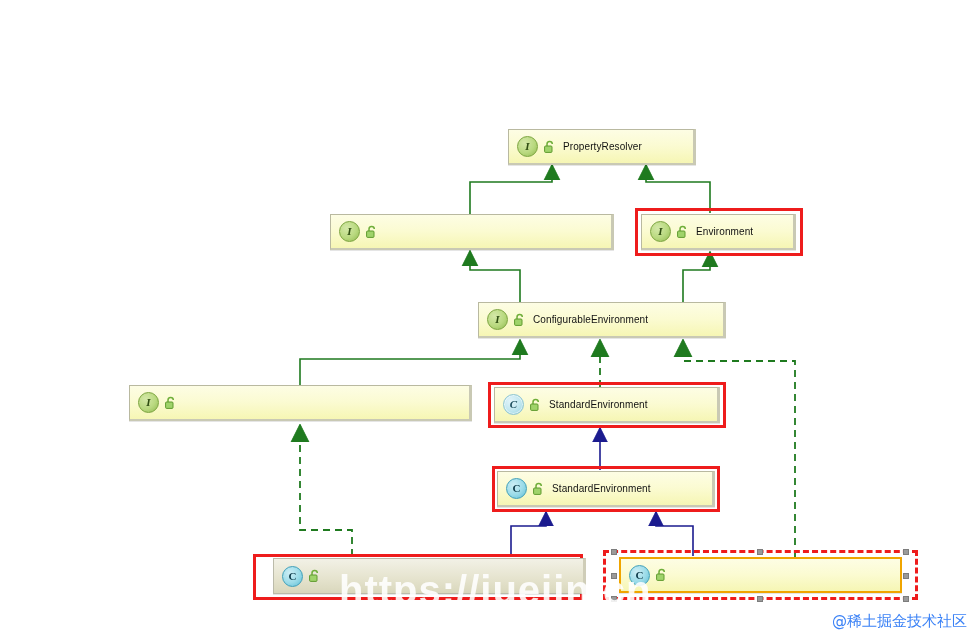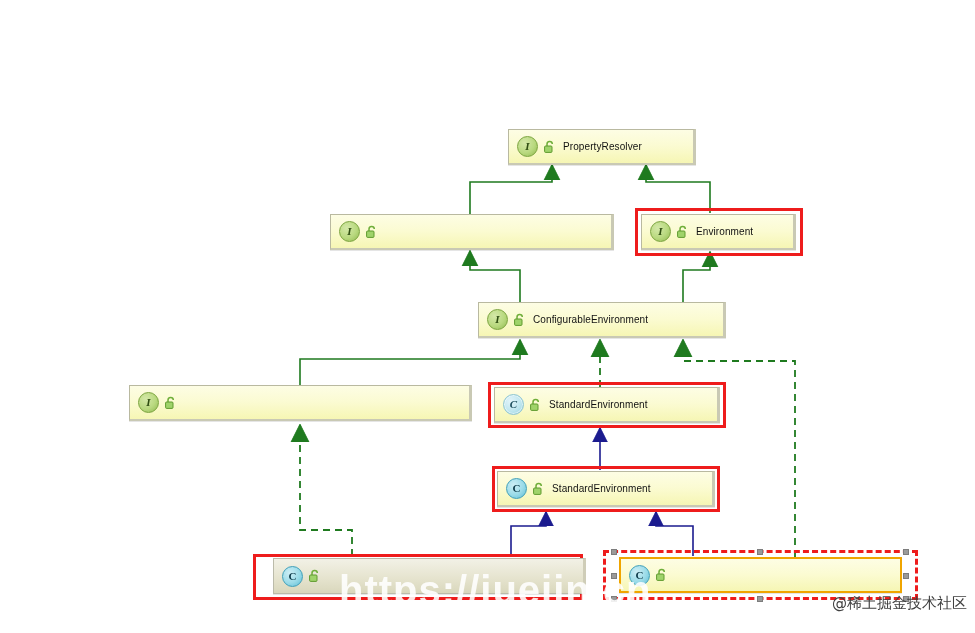--- a/index.html
+++ b/index.html
@@ -137,23 +137,23 @@
     font-weight: bold;
     color: rgba(255,255,255,0.88);
     letter-spacing: 1px;
     white-space: nowrap;
     pointer-events: none;
     font-family: "Liberation Sans", sans-serif;
   }
   .wm-corner {
     position: absolute;
     right: 8px;
-    bottom: 20px;
+    bottom: 2px;
     font-size: 15px;
-    color: #404040;
+    color: #3b82f6;
     white-space: nowrap;
     pointer-events: none;
     font-family: "DejaVu Sans", sans-serif;
   }
 </style>
 </head>
 <body>
 
 <div id="canvas">
 

